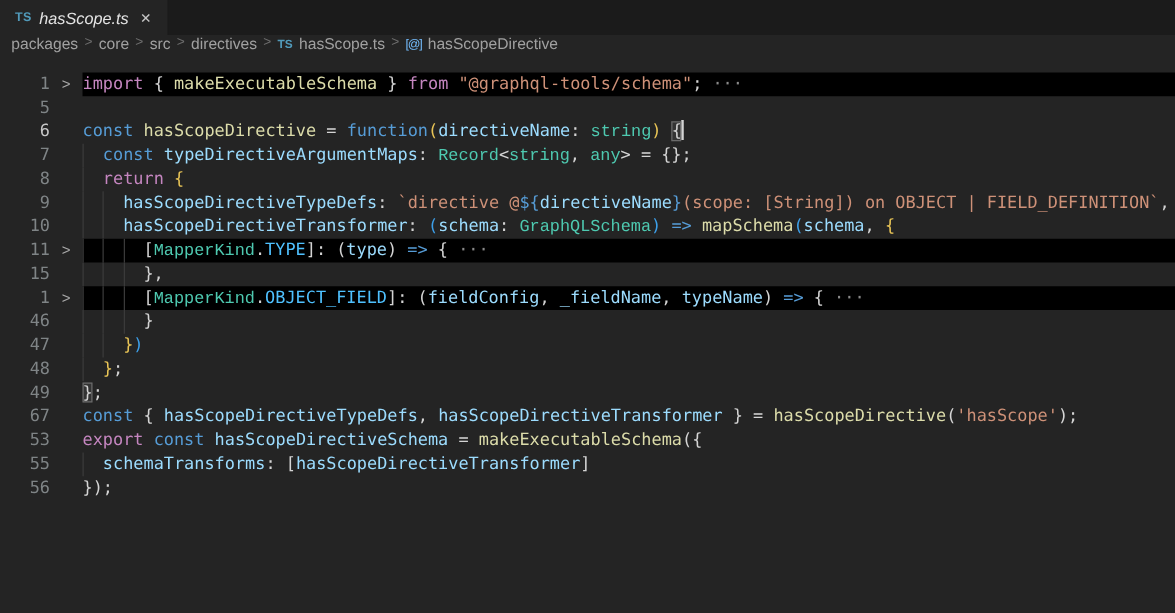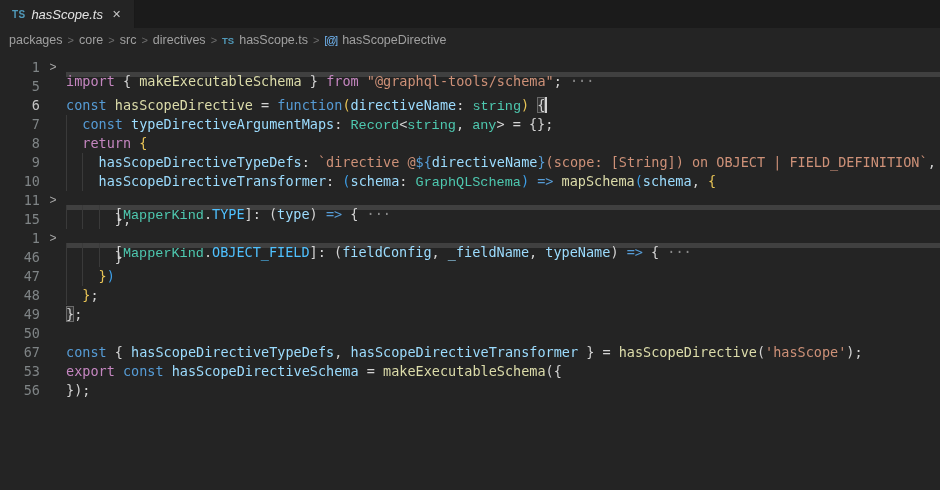--- a/index.html
+++ b/index.html
@@ -8,32 +8,32 @@
 
   
   .tabbar { height:28px; background:#1b1b1b; display:flex; align-items:stretch; }
   .tab { background:#242424; display:flex; align-items:center; gap:6px;
          padding:0 10px 0 12px; border-right:1px solid #191919; cursor:pointer; }
   .ts-icon { color:#519aba; font-weight:bold; font-size:10px; letter-spacing:0.3px; }
   .tab-title { color:#e4e4e4; font-size:13px; font-style:italic; }
   .tab-close { color:#c5c5c5; font-size:11px; padding:2px 3px; border-radius:3px; }
 
   
-  .breadcrumb { height:24px; background:#242424; display:flex; align-items:center;
+  .breadcrumb { height:24px; background:#242424; display:flex; align-items:flex-start;
                 padding-left:9px; font-size:12.5px; color:#a0a0a0; }
   .bc-item { display:flex; align-items:center; gap:5px; cursor:pointer; white-space:pre; }
   .bc-sep { color:#6d6d6d; font-size:11px; margin:0 5px; }
   .bc-ico { color:#519aba; font-weight:bold; font-size:9.5px; }
   .bc-sym { color:#75beff; font-size:10px; letter-spacing:-1px; }
 
   
   .editor { padding-top:6px; font-family:"DejaVu Sans Mono", monospace;
             font-size:13.5px; line-height:19px; }
   .row { display:flex; height:19px; }
-  .row.hl .txt { background:#404040;margin-top:14px; }
+  .row.hl .txt { background:#000000; }
   .gut { flex:0 0 66px; display:flex; color:#7f8486; user-select:none; }
   .lnum { flex:0 0 40px; text-align:right; }
   .lnum.active { color:#c6c6c6; }
   .fold { flex:0 0 26px; text-align:center; color:#a8a8a8; font-size:12px;
           font-family:"Liberation Sans", sans-serif; cursor:pointer; }
   .txt { flex:1 1 auto; position:relative; white-space:pre; }
   .guide { position:absolute; top:0; bottom:0; width:1px; background:#3a3a3a; }
 
   
   .t-kw   { color:#569cd6; }
@@ -170,39 +170,39 @@
     </div>
     <div class="row">
       <div class="gut">
         <span class="lnum">49</span>
         <span class="fold"></span>
       </div>
       <div class="txt"><span class="t-def bmatch">}</span><span class="t-def">;</span></div>
     </div>
     <div class="row">
       <div class="gut">
-        <span class="lnum">50</span>
-        <span class="fold"></span>
-      </div>
-      <div class="txt"></div>
-    </div>
-    <div class="row">
-      <div class="gut">
         <span class="lnum">67</span>
         <span class="fold"></span>
       </div>
       <div class="txt"><span class="t-kw">const </span><span class="t-def">{ </span><span class="t-var">hasScopeDirectiveTypeDefs</span><span class="t-def">, </span><span class="t-var">hasScopeDirectiveTransformer</span><span class="t-def"> } = </span><span class="t-fn">hasScopeDirective</span><span class="t-def">(</span><span class="t-str">'hasScope'</span><span class="t-def">);</span></div>
     </div>
     <div class="row">
       <div class="gut">
         <span class="lnum">53</span>
         <span class="fold"></span>
       </div>
       <div class="txt"><span class="t-ctl">export </span><span class="t-kw">const </span><span class="t-var">hasScopeDirectiveSchema</span><span class="t-def"> = </span><span class="t-fn">makeExecutableSchema</span><span class="t-def">({</span></div>
     </div>
     <div class="row">
       <div class="gut">
+        <span class="lnum">55</span>
+        <span class="fold"></span>
+      </div>
+      <div class="txt"><span class="guide" style="left: 0ch;"></span><span class="t-def">  </span><span class="t-var">schemaTransforms</span><span class="t-def">: [</span><span class="t-var">hasScopeDirectiveTransformer</span><span class="t-def">]</span></div>
+    </div>
+    <div class="row">
+      <div class="gut">
         <span class="lnum">56</span>
         <span class="fold"></span>
       </div>
       <div class="txt"><span class="t-def">});</span></div>
     </div>
   </div>
 
 </body></html>

